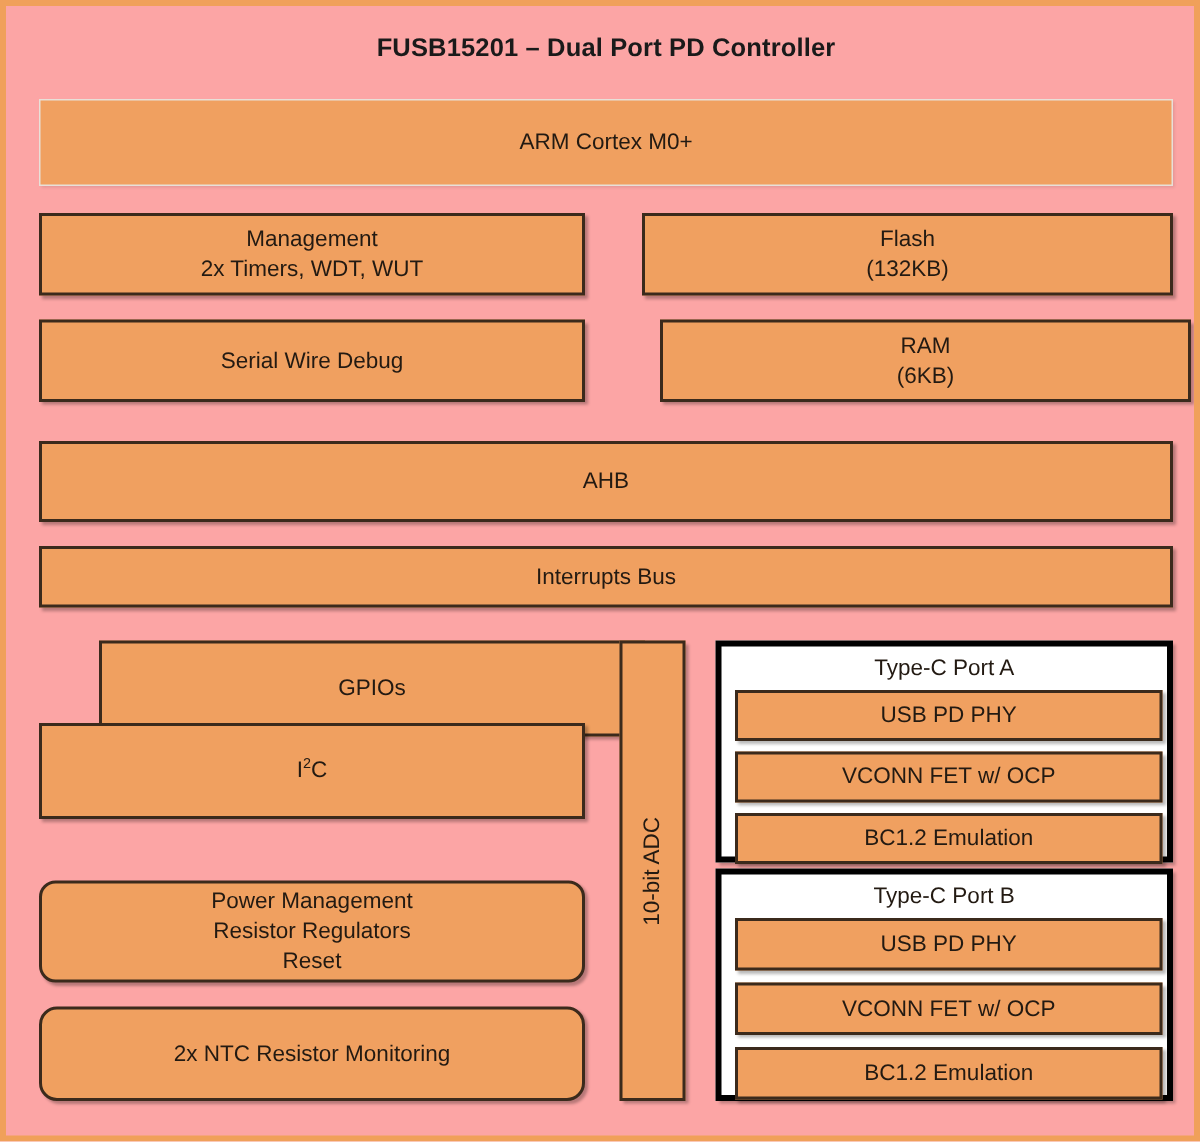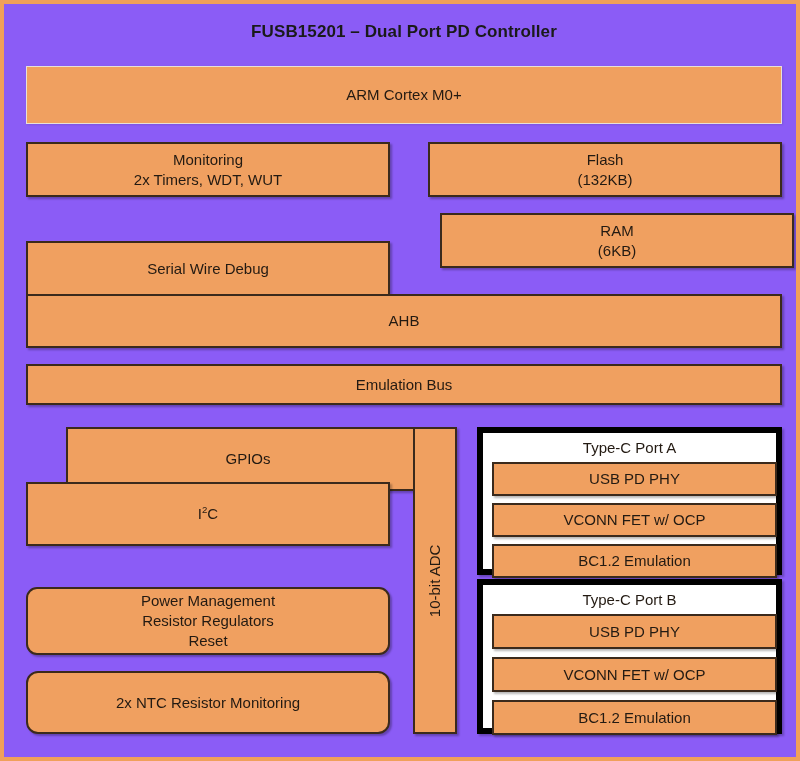--- a/index.html
+++ b/index.html
@@ -9,21 +9,21 @@
   }
   body {
     font-family: "Liberation Sans", sans-serif;
   }
 
   #diagram {
     position: relative;
     width: 800px;
     height: 761px;
     box-sizing: border-box;
-    background: #8b5cf6;
+    background: #fca5a5;
     border: 4px solid #f0a05a;
     overflow: hidden;
   }
 
   
   .title {
     position: absolute;
     left: 0;
     top: 18px;
     width: 800px;
@@ -55,21 +55,21 @@
   .blk.soft {
     border: 1px solid #e8e0d8;
     box-shadow: 1px 1px 2px rgba(0,0,0,0.10);
   }
 
   
   .group {
     position: absolute;
     box-sizing: border-box;
     background: #ffffff;
-    border: 6px solid #000000;
+    border: 4px solid #000000;
     box-shadow: 2px 2px 2px rgba(0,0,0,0.25);
   }
   .group-title {
     text-align: center;
     font-size: 15px;
     color: #231a12;
     line-height: 1;
     padding-top: 7px;
     padding-bottom: 6px;
   }
@@ -92,44 +92,44 @@
 
 <div id="diagram">
 
   <div class="title">FUSB15201 – Dual Port PD Controller</div>
 
   <div class="blk soft" style="left:22px; top:62px; width:756px; height:58px;">
     <span class="ln">ARM Cortex M0+</span>
   </div>
 
   <div class="blk" style="left:22px; top:138px; width:364px; height:55px;">
-    <span class="ln">Monitoring</span>
+    <span class="ln">Management</span>
     <span class="ln">2x Timers, WDT, WUT</span>
   </div>
 
   <div class="blk" style="left:424px; top:138px; width:354px; height:55px;">
     <span class="ln">Flash</span>
     <span class="ln">(132KB)</span>
   </div>
 
-  <div class="blk" style="left:22px; top:209px; width:364px; height:55px;margin-top:28px;">
+  <div class="blk" style="left:22px; top:209px; width:364px; height:55px;">
     <span class="ln">Serial Wire Debug</span>
   </div>
 
   <div class="blk" style="left:436px; top:209px; width:354px; height:55px;">
     <span class="ln">RAM</span>
     <span class="ln">(6KB)</span>
   </div>
 
   <div class="blk" style="left:22px; top:290px; width:756px; height:54px;">
     <span class="ln">AHB</span>
   </div>
 
   <div class="blk" style="left:22px; top:360px; width:756px; height:41px;">
-    <span class="ln">Emulation Bus</span>
+    <span class="ln">Interrupts Bus</span>
   </div>
 
   <div class="blk" style="left:22px; top:423px; width:364px; height:64px;margin-left:40px;">
     <span class="ln">GPIOs</span>
   </div>
 
   <div class="blk" style="left:22px; top:478px; width:364px; height:64px;">
     <span class="ln"><span>I</span><sup>2</sup><span>C</span></span>
   </div>
 

